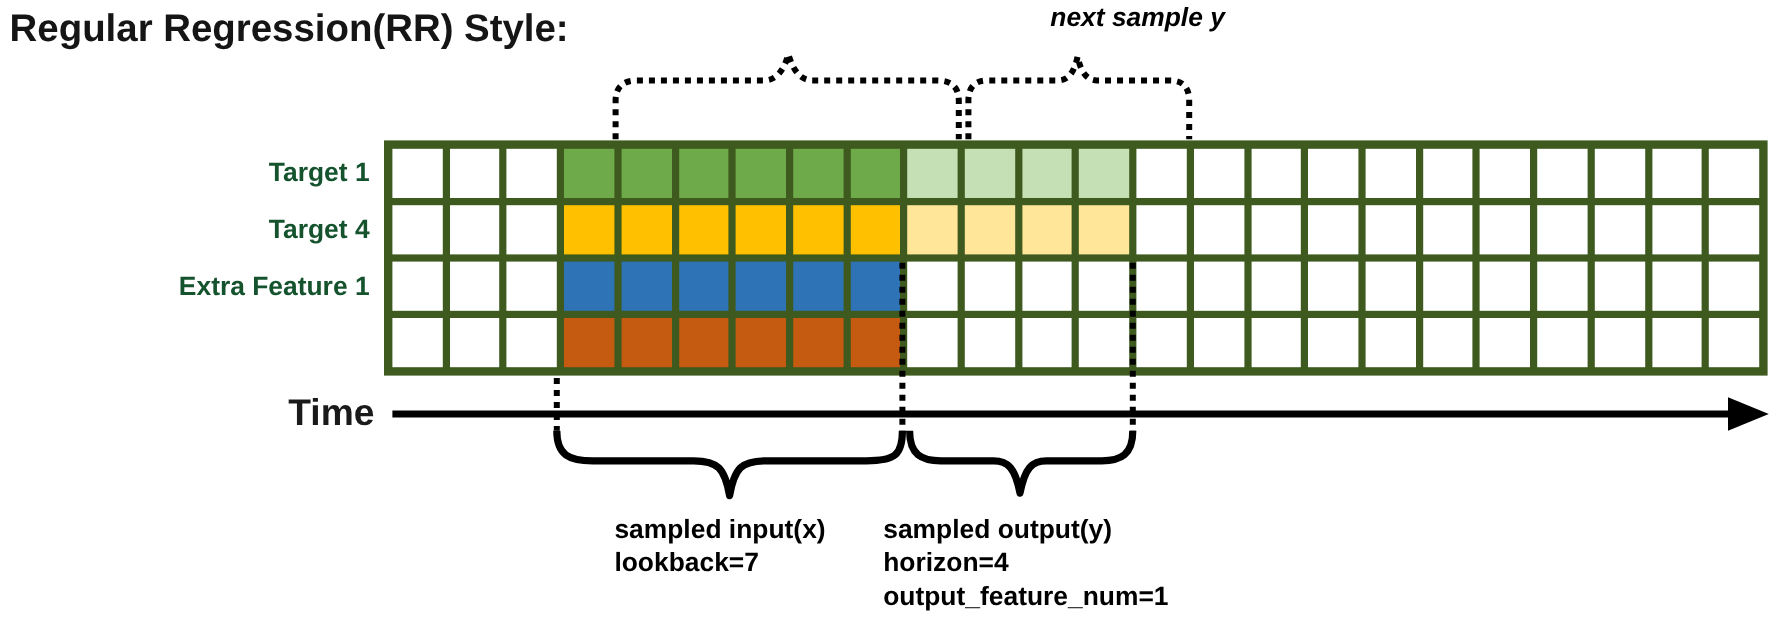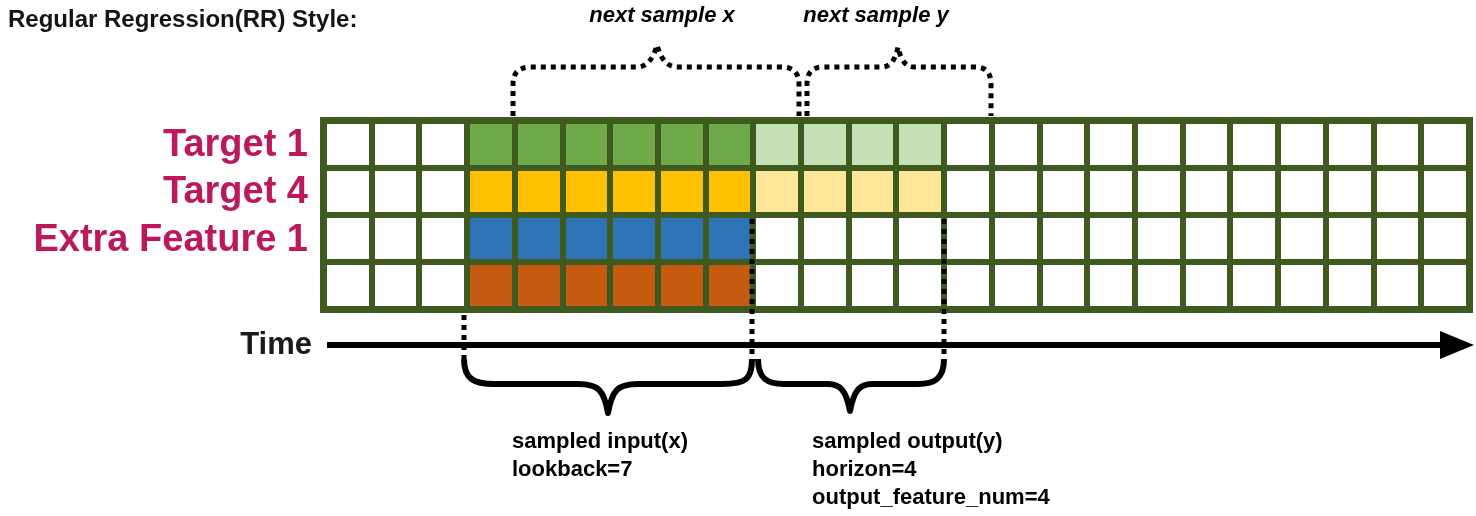--- a/index.html
+++ b/index.html
@@ -10,45 +10,45 @@
     background: #ffffff;
     overflow: hidden;
     font-family: "Liberation Sans", sans-serif;
     color: #111;
   }
   .abs { position: absolute; }
 
   
   #title {
     left: 8px; top: 5px;
-    font-size: 24px;
+    font-size: 32px;
     font-weight: bold;
     letter-spacing: 0px;
     color: #151515;
     white-space: nowrap;
   }
 
   
   .top-note {
     top: 2px;
     transform: translateX(-50%);
     font-size: 22px;
     font-style: italic;
     font-weight: bold;
     color: #000;
     white-space: nowrap;
   }
   #next-x { left: 662px; }
-  #next-y { left: 876px; }
+  #next-y { left: 948px; }
 
   
   .row-label {
     left: 0; width: 308px; height: 47px;
     display: flex; align-items: center; justify-content: flex-end;
-    font-size: 38px; font-weight: bold; color: #be185d;
+    font-size: 22px; font-weight: bold; color: #14532d;
     white-space: nowrap;
   }
 
   
   #sample-grid {
     left: 320px; top: 117px;
     width: 1153px; height: 196px;
     box-sizing: border-box;
     padding: 7px;
     display: grid;
@@ -69,37 +69,36 @@
   
   .bottom-block {
     top: 427px;
     font-size: 22px;
     font-weight: 600;
     line-height: 28px;
     color: #000;
     white-space: nowrap;
   }
   #input-block  { left: 512px; }
-  #output-block { left: 812px; }
+  #output-block { left: 736px; }
 
   
   #overlay {
     left: 0; top: 0;
     width: 1476px; height: 516px;
     pointer-events: none;
   }
 </style>
 </head>
 <body>
 
 <div id="canvas">
 
   <div id="title" class="abs">Regular Regression(RR) Style:</div>
 
-  <div id="next-x" class="abs top-note">next sample x</div>
   <div id="next-y" class="abs top-note">next sample y</div>
 
   <div class="abs row-label" style="top:120px">Target 1</div>
   <div class="abs row-label" style="top:167px">Target 4</div>
   <div class="abs row-label" style="top:215px">Extra Feature 1</div>
 
   <div id="sample-grid" class="abs" style="background: rgb(62, 90, 30);">
       <div class="cell" style="background: rgb(255, 255, 255);"></div>
       <div class="cell" style="background: rgb(255, 255, 255);"></div>
       <div class="cell" style="background: rgb(255, 255, 255);"></div>
@@ -200,21 +199,21 @@
 
   <div id="time-label" class="abs">Time</div>
 
   <div id="input-block" class="abs bottom-block">
     <div>sampled input(x)</div>
     <div>lookback=7</div>
   </div>
   <div id="output-block" class="abs bottom-block">
     <div>sampled output(y)</div>
     <div>horizon=4</div>
-    <div>output_feature_num=4</div>
+    <div>output_feature_num=1</div>
   </div>
 
   <svg id="overlay" class="abs" viewBox="0 0 1476 516">
 
     <path d="M 513 116 L 513 84 Q 513 67 531 67 L 637 67 Q 651 67 657 45 Q 663 67 677 67 L 781 67 Q 799 67 799 84 L 799 116" fill="none" stroke="#000" stroke-width="5" stroke-dasharray="5 5"></path>
 
     <path d="M 807 116 L 807 84 Q 807 67 823 67 L 882 67 Q 894 67 898 47 Q 902 67 914 67 L 975 67 Q 991 67 991 84 L 991 116" fill="none" stroke="#000" stroke-width="5" stroke-dasharray="5 5"></path>
 
     <line x1="464" y1="315" x2="464" y2="359" stroke="#000" stroke-width="5" stroke-dasharray="5 5"></line>
     <line x1="752" y1="219" x2="752" y2="361" stroke="#000" stroke-width="5" stroke-dasharray="5 5"></line>

